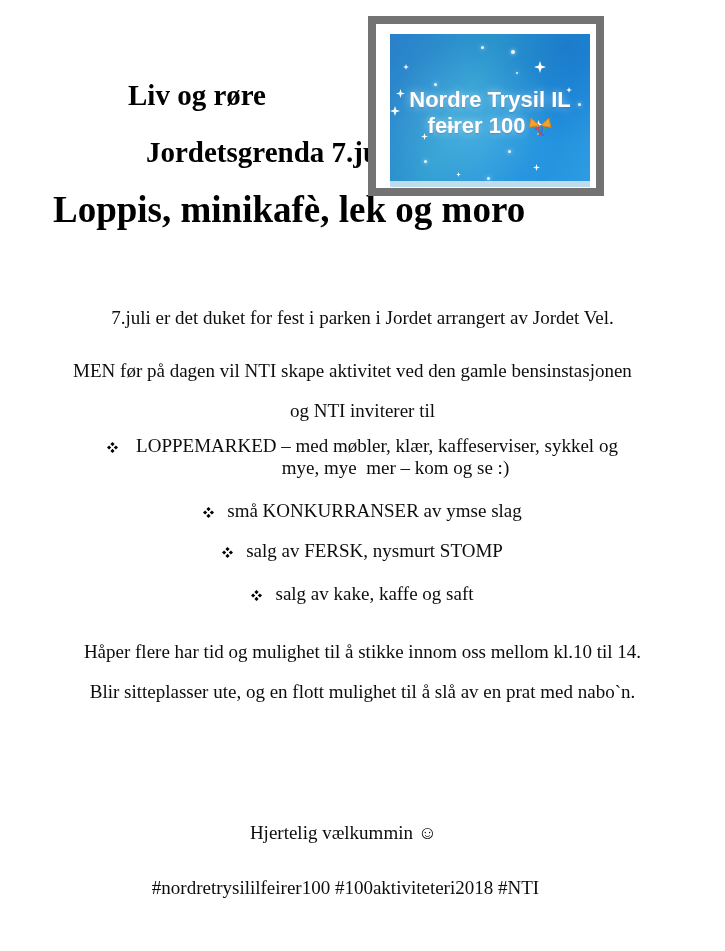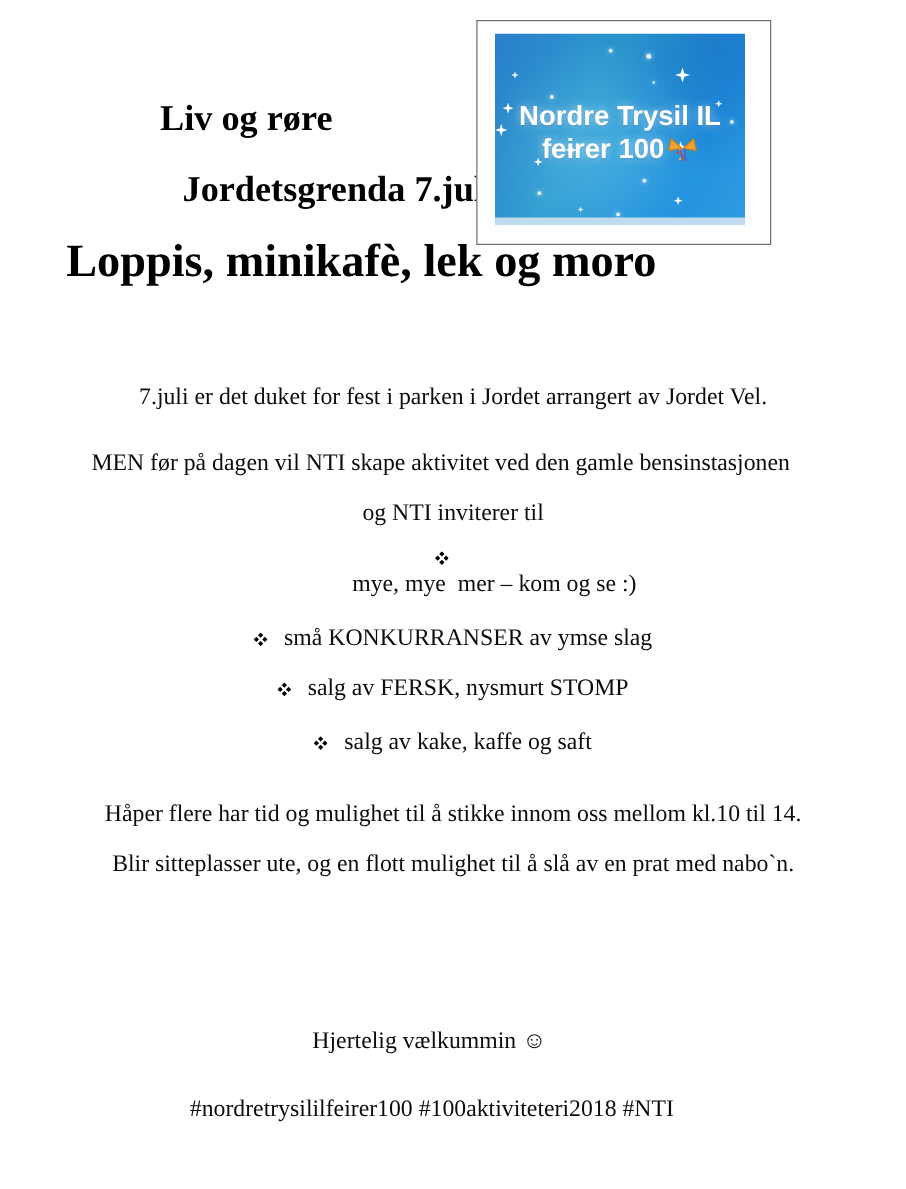--- a/index.html
+++ b/index.html
@@ -7,22 +7,22 @@
     position:relative;width:725px;height:951px;background:#ffffff;overflow:hidden;
     font-family:"Liberation Serif","DejaVu Serif","DejaVu Sans",serif;color:#111;
   }
   .heading{position:absolute;font-weight:bold;color:#000;white-space:nowrap;line-height:1.15;}
   .h1{left:128px;top:79px;font-size:29px;}
   .h2{left:102px;top:136px;font-size:29px;margin-left:44px;}
   .h3{left:53px;top:189px;font-size:37px;}
 
   
   .photo-frame{
-    position:absolute;left:381px;top:16px;width:236px;height:180px;
-    border:1px solid #737373;background:#ffffff;box-sizing:border-box;
+    position:absolute;left:368px;top:16px;width:236px;height:180px;
+    border:8px solid #737373;background:#ffffff;box-sizing:border-box;
   }
   .photo{
     position:absolute;left:14px;top:10px;width:200px;height:153px;overflow:hidden;
     background:
       radial-gradient(circle at 40% 62%, rgba(140,225,255,0.28), rgba(140,225,255,0) 58%),
       radial-gradient(circle at 88% 8%, rgba(10,70,170,0.30), rgba(10,70,170,0) 45%),
       linear-gradient(118deg,#2a7fca 0%,#2d9bcf 40%,#2191dd 74%,#2f9ce2 100%);
   }
   .photo-strip{position:absolute;left:0;bottom:0;width:100%;height:6px;background:#cfe3ef;opacity:.9;}
   .photo-text{
@@ -93,21 +93,21 @@
       <div class="photo-strip"></div>
     </div>
   </div>
 
   <div class="line" style="top:308px">7.juli er det duket for fest i parken i Jordet arrangert av Jordet Vel.</div>
   <div class="line" style="top:361px;transform:translateX(-10px)">MEN før på dagen vil NTI skape aktivitet ved den gamle bensinstasjonen</div>
   <div class="line" style="top:401px">og NTI inviterer til</div>
 
   <div class="line" style="top:436px"><svg class="bullet-svg gap-wide" width="11" height="11" viewBox="0 0 12 12">
         <path fill="#000" d="M6 0 L8.3 2.3 6 4.6 3.7 2.3 Z M0 6 L2.3 3.7 4.6 6 2.3 8.3 Z M12 6 L9.7 8.3 7.4 6 9.7 3.7 Z M6 12 L3.7 9.7 6 7.4 8.3 9.7 Z"></path>
-      </svg></div>
+      </svg><span>LOPPEMARKED – med møbler, klær, kaffeserviser, sykkel og</span></div>
   <div class="line" style="top:458px;transform:translateX(33px)">mye, mye  mer – kom og se :)</div>
 
   <div class="line" style="top:501px"><svg class="bullet-svg gap" width="11" height="11" viewBox="0 0 12 12">
         <path fill="#000" d="M6 0 L8.3 2.3 6 4.6 3.7 2.3 Z M0 6 L2.3 3.7 4.6 6 2.3 8.3 Z M12 6 L9.7 8.3 7.4 6 9.7 3.7 Z M6 12 L3.7 9.7 6 7.4 8.3 9.7 Z"></path>
       </svg><span>små KONKURRANSER av ymse slag</span></div>
 
   <div class="line" style="top:541px"><svg class="bullet-svg gap" width="11" height="11" viewBox="0 0 12 12">
         <path fill="#000" d="M6 0 L8.3 2.3 6 4.6 3.7 2.3 Z M0 6 L2.3 3.7 4.6 6 2.3 8.3 Z M12 6 L9.7 8.3 7.4 6 9.7 3.7 Z M6 12 L3.7 9.7 6 7.4 8.3 9.7 Z"></path>
       </svg><span>salg av FERSK, nysmurt STOMP</span></div>
 

